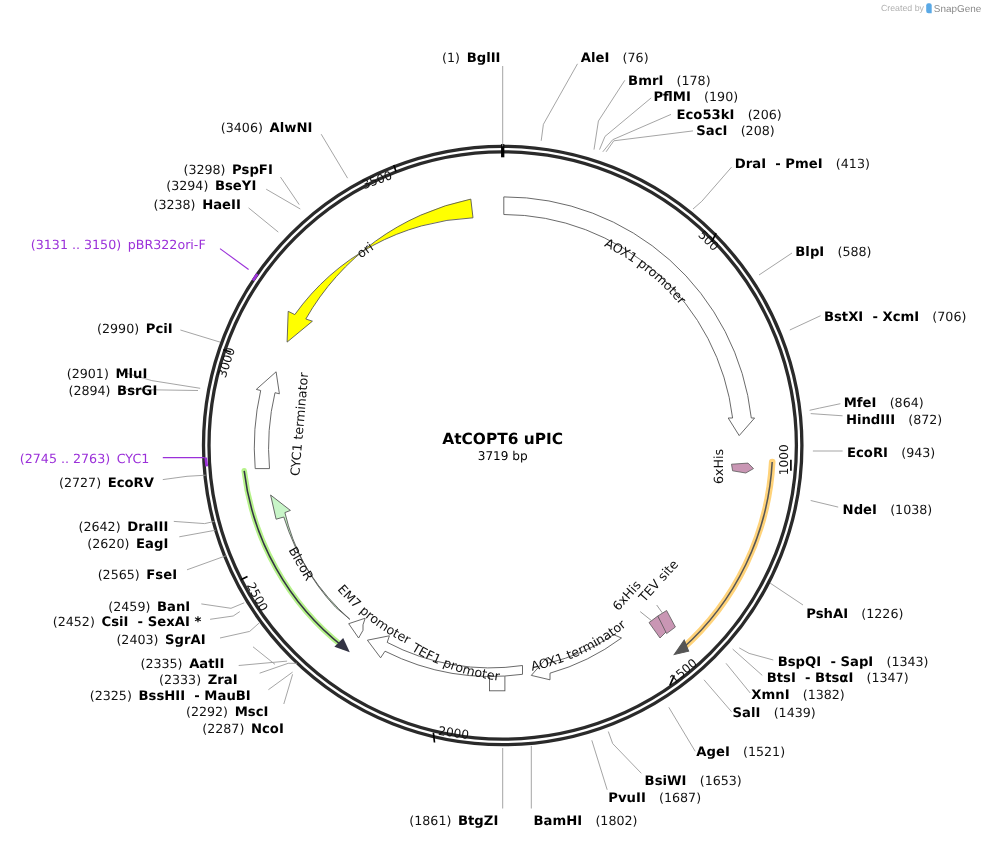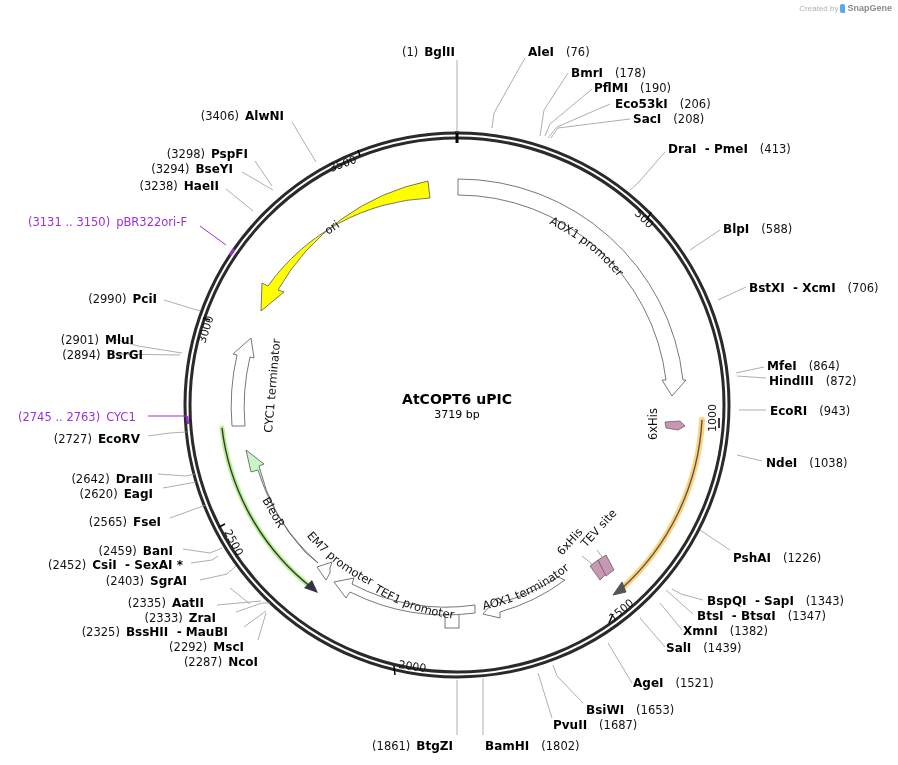--- a/index.html
+++ b/index.html
@@ -1,20 +1,20 @@
 <!DOCTYPE html>
 <html><head>
 <meta charset="utf-8">
 <style>
   html,body{margin:0;padding:0;background:#ffffff;}
   body{width:898px;height:765px;position:relative;overflow:hidden;font-family:"DejaVu Sans","Liberation Sans",sans-serif;}
   #map{position:absolute;left:0;top:0;}
-  .credit{position:absolute;right:6px;top:3px;font-size:8px;color:#b0b0b0;font-family:"Liberation Sans",sans-serif;display:flex;align-items:center;gap:2px;margin-left:46px;}
+  .credit{position:absolute;right:6px;top:3px;font-size:8px;color:#b0b0b0;font-family:"Liberation Sans",sans-serif;display:flex;gap:2px;margin-left:46px;}
   .credit .logo{display:inline-block;width:5px;height:9px;background:#5aa9e6;border-radius:2px 2px 0 2px;}
-  .credit .brand{color:#8a8a8a;font-size:9px;font-weight:bold;}
+  .credit .brand{color:#8a8a8a;font-size:9px;}
   .enz-name{font-weight:bold;font-size:12px;fill:#000;}
   .enz-pos{font-size:11.5px;fill:#111;}
   .primer{font-size:11.5px;fill:#9b30d9;}
   .feat-label{font-size:11.5px;fill:#111;}
   .tick-label{font-size:11px;fill:#111;}
   .title{font-weight:bold;font-size:14px;fill:#000;}
   .subtitle{font-size:11px;fill:#000;}
 </style>
 </head>
 <body>

